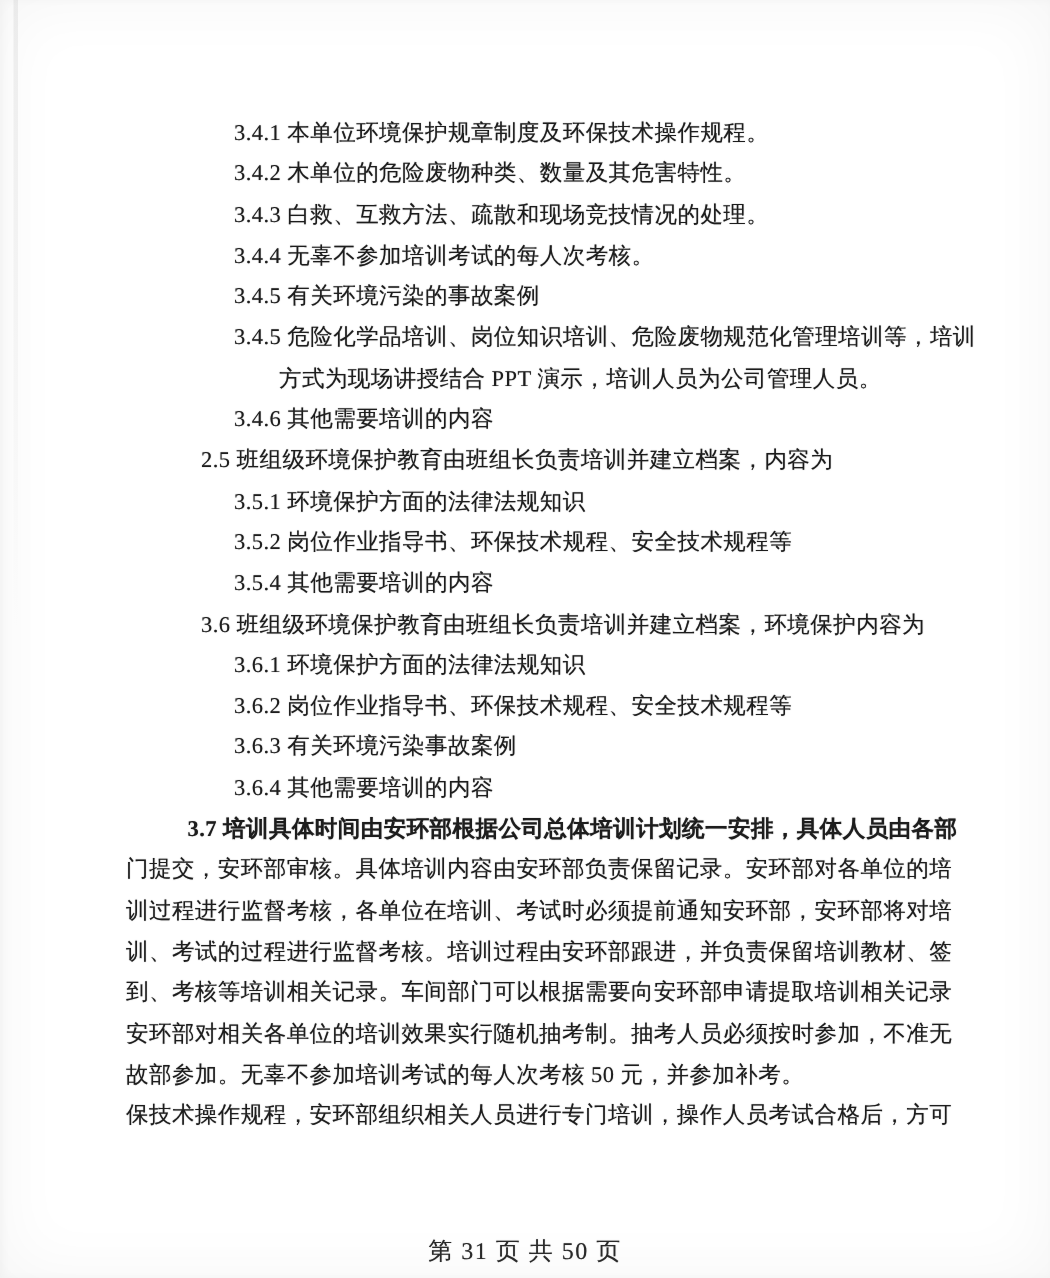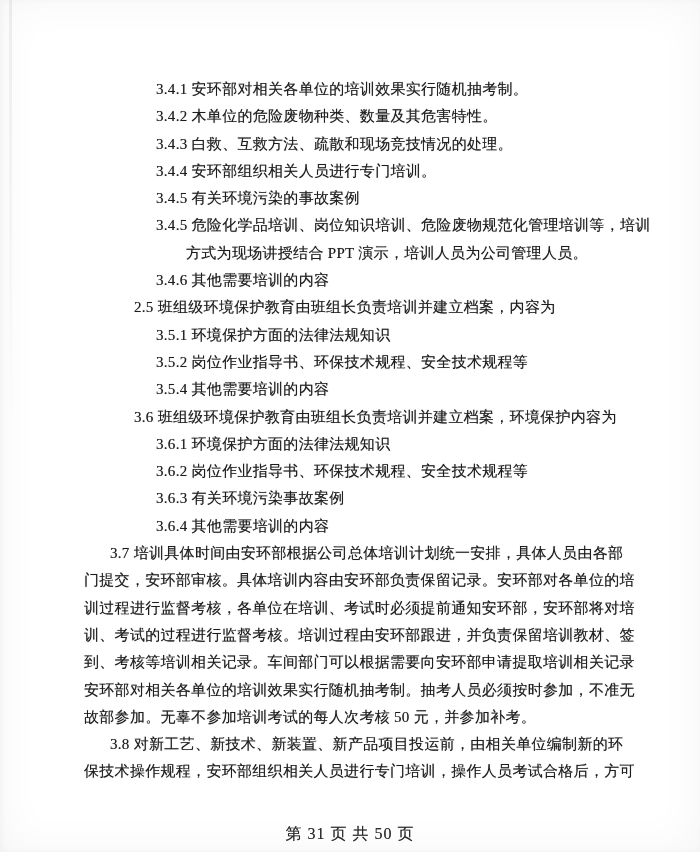--- a/index.html
+++ b/index.html
@@ -30,21 +30,21 @@
     font-size:15px;
     color:#1d1d1d;
     white-space:nowrap;
     letter-spacing:0.3px;
     text-shadow:0 0 0.7px rgba(45,45,45,0.6);
   }
   
   .item  {margin-left:72px;}   
   .head  {margin-left:50px;}   
   .wrap  {margin-left:102px;}  
-  .pfirst{margin-left:26px;}   
+  .pfirst{margin-left:41px;font-weight:bold;}   
   .pcont {margin-left:0;}      
   
   .just{text-align:justify;}
   .pcont.just{width:537px;text-align-last:justify;}
   .pfirst.just{width:509px;text-align-last:justify;}
   .page-footer{
     position:absolute;
     left:0;top:824px;width:700px;
     text-align:center;
     font-size:16px;
@@ -53,42 +53,41 @@
     text-shadow:0 0 0.6px rgba(45,45,45,0.55);
   }
 </style>
 </head>
 <body>
 
 <div class="scan-page">
   <div class="edge-streak"></div>
 
   <div class="doc-body">
-    <div class="line item">3.4.1 安环部对相关各单位的培训效果实行随机抽考制。</div>
+    <div class="line item">3.4.1 本单位环境保护规章制度及环保技术操作规程。</div>
     <div class="line item">3.4.2 木单位的危险废物种类、数量及其危害特性。</div>
     <div class="line item">3.4.3 白救、互救方法、疏散和现场竞技情况的处理。</div>
-    <div class="line item">3.4.4 安环部组织相关人员进行专门培训。</div>
+    <div class="line item">3.4.4 无辜不参加培训考试的每人次考核。</div>
     <div class="line item">3.4.5 有关环境污染的事故案例</div>
     <div class="line item">3.4.5 危险化学品培训、岗位知识培训、危险废物规范化管理培训等，培训</div>
     <div class="line wrap">方式为现场讲授结合 PPT 演示，培训人员为公司管理人员。</div>
     <div class="line item">3.4.6 其他需要培训的内容</div>
     <div class="line head">2.5 班组级环境保护教育由班组长负责培训并建立档案，内容为</div>
     <div class="line item">3.5.1 环境保护方面的法律法规知识</div>
     <div class="line item">3.5.2 岗位作业指导书、环保技术规程、安全技术规程等</div>
     <div class="line item">3.5.4 其他需要培训的内容</div>
     <div class="line head">3.6 班组级环境保护教育由班组长负责培训并建立档案，环境保护内容为</div>
     <div class="line item">3.6.1 环境保护方面的法律法规知识</div>
     <div class="line item">3.6.2 岗位作业指导书、环保技术规程、安全技术规程等</div>
     <div class="line item">3.6.3 有关环境污染事故案例</div>
     <div class="line item">3.6.4 其他需要培训的内容</div>
     <div class="line pfirst just">3.7 培训具体时间由安环部根据公司总体培训计划统一安排，具体人员由各部</div>
     <div class="line pcont just">门提交，安环部审核。具体培训内容由安环部负责保留记录。安环部对各单位的培</div>
     <div class="line pcont just">训过程进行监督考核，各单位在培训、考试时必须提前通知安环部，安环部将对培</div>
     <div class="line pcont just">训、考试的过程进行监督考核。培训过程由安环部跟进，并负责保留培训教材、签</div>
     <div class="line pcont just">到、考核等培训相关记录。车间部门可以根据需要向安环部申请提取培训相关记录</div>
     <div class="line pcont just">安环部对相关各单位的培训效果实行随机抽考制。抽考人员必须按时参加，不准无</div>
     <div class="line pcont">故部参加。无辜不参加培训考试的每人次考核 50 元，并参加补考。</div>
-    <div class="line pfirst just">3.8 对新工艺、新技术、新装置、新产品项目投运前，由相关单位编制新的环</div>
     <div class="line pcont just">保技术操作规程，安环部组织相关人员进行专门培训，操作人员考试合格后，方可</div>
   </div>
 
   <div class="page-footer">第 31 页 共 50 页</div>
 </div>
 
 </body></html>

